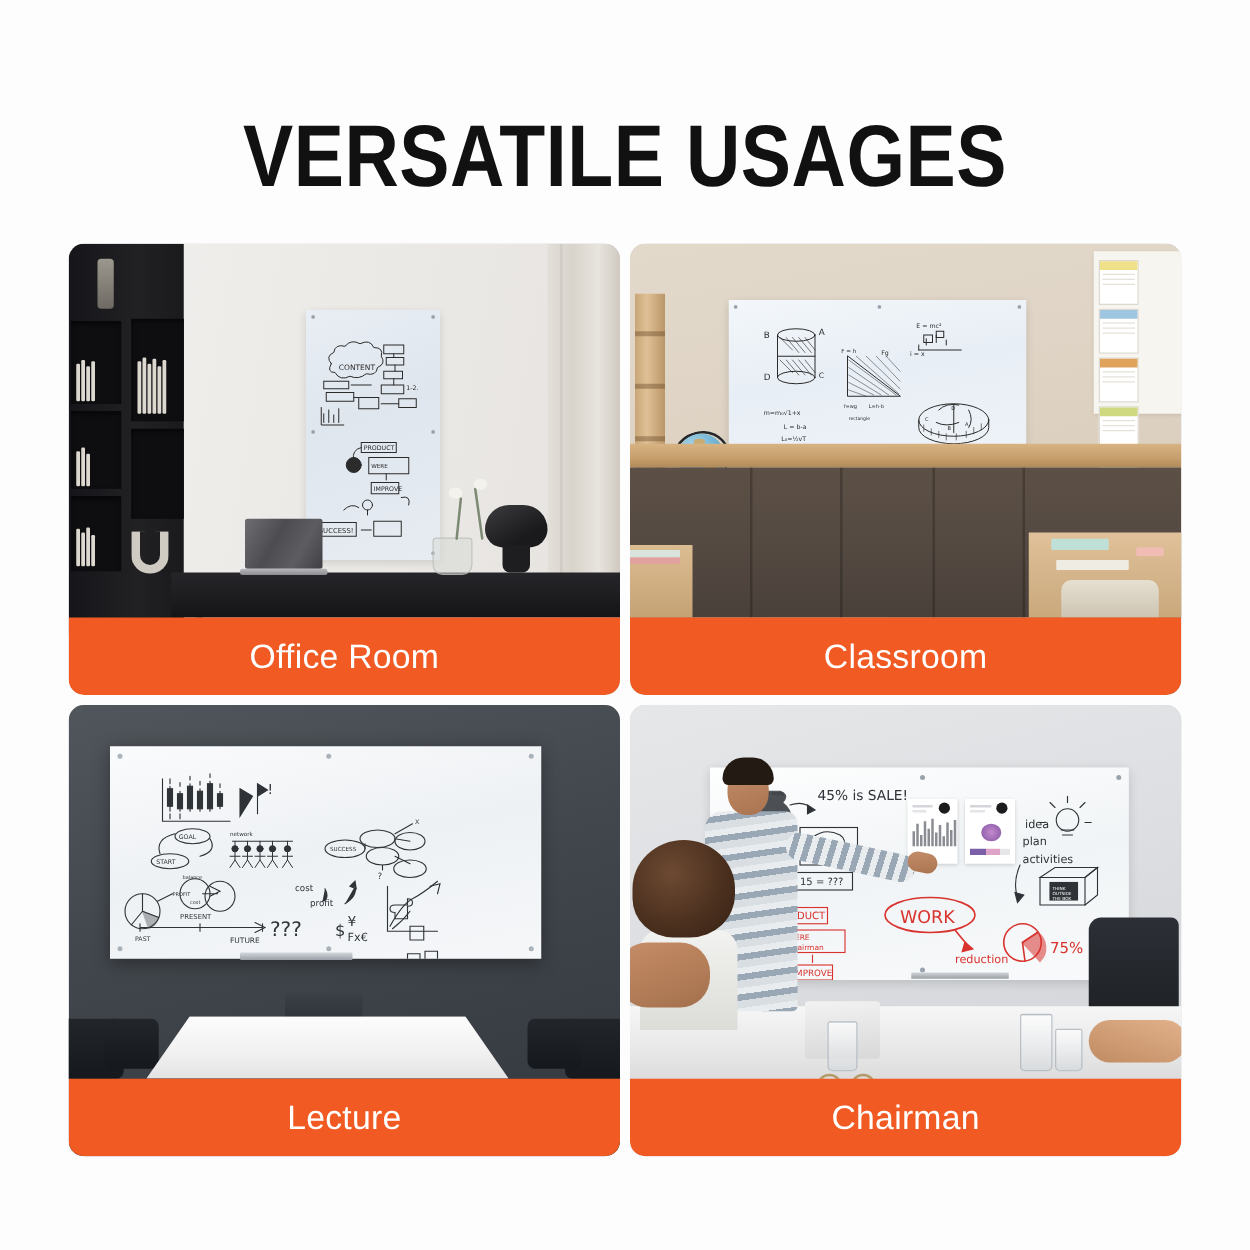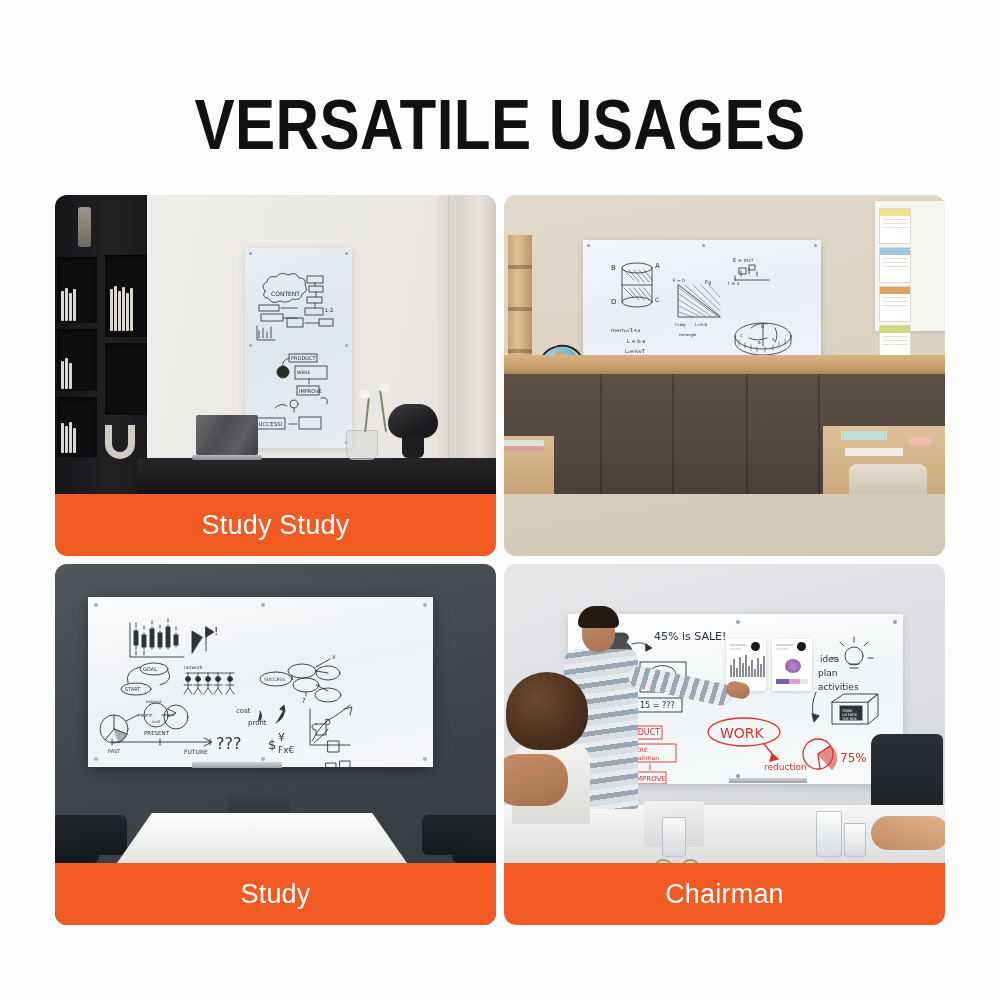--- a/index.html
+++ b/index.html
@@ -442,21 +442,21 @@
       </div>
       <div class="sr-vase"></div>
       <div class="sr-stem" style="right:128px; bottom:124px; width:2px; height:34px; transform:rotate(6deg);"></div>
       <div class="sr-stem" style="right:112px; bottom:124px; width:2px; height:42px; transform:rotate(-8deg);"></div>
       <div class="sr-flower" style="right:126px; bottom:157px;"></div>
       <div class="sr-flower" style="right:106px; bottom:164px;"></div>
       <div class="sr-lamp-head"></div>
       <div class="sr-lamp-stem"></div>
       <div class="sr-chair"></div>
     </div>
-    <div class="panel-label">Study Study</div>
+    <div class="panel-label">Office Room</div>
   </div>
 
   <div class="panel">
     <div class="panel-photo">
       <div class="cl-wall"></div>
 
       <div class="cl-ladder">
         <i style="top:30px"></i>
           <i style="top:72px"></i>
           <i style="top:114px"></i>
@@ -571,20 +571,21 @@
         <span class="cl-bookA" style="left:4px; top:4px; width:42px; height:6px; background:#d9e4de;"></span>
         <span class="cl-bookA" style="left:6px; top:10px; width:40px; height:5px; background:#e2a0a0;"></span>
       </div>
       <div class="cl-desk-r">
         <span class="cl-bookA" style="left:18px; top:5px;  width:46px; height:9px; background:#bfe0d6;"></span>
         <span class="cl-bookA" style="left:22px; top:22px; width:58px; height:8px; background:#efece4;"></span>
         <span class="cl-bookA" style="left:86px; top:12px; width:22px; height:7px; background:#f0bcb4;"></span>
       </div>
       <div class="cl-chair-r"></div>
     </div>
+    <div class="panel-label">Classroom</div>
   </div>
 
   <div class="panel">
     <div class="panel-photo">
       <div class="of-wall"></div>
 
       <div class="of-board">
         <span class="pin" style="left:6px;  top:6px;"></span>
         <span class="pin" style="left:50%;  top:6px;"></span>
         <span class="pin" style="right:6px; top:6px;"></span>
@@ -682,21 +683,21 @@
       </div>
       <div class="of-tray"></div>
 
       <div class="of-chair-c"></div>
       <div class="of-chair-side" style="left:-8px;"></div>
       <div class="of-chair-side" style="left:28px; bottom:70px; width:44px; height:40px;"></div>
       <div class="of-chair-side" style="right:-8px;"></div>
       <div class="of-chair-side" style="right:30px; bottom:70px; width:44px; height:40px;"></div>
       <div class="of-table"></div>
     </div>
-    <div class="panel-label">Study</div>
+    <div class="panel-label">Lecture</div>
   </div>
 
   <div class="panel">
     <div class="panel-photo">
       <div class="le-wall"></div>
 
       <div class="le-board">
         <span class="pin" style="left:50%;  top:6px;"></span>
         <span class="pin" style="right:6px; top:6px;"></span>
         <span class="pin" style="left:50%;  bottom:6px;"></span>

